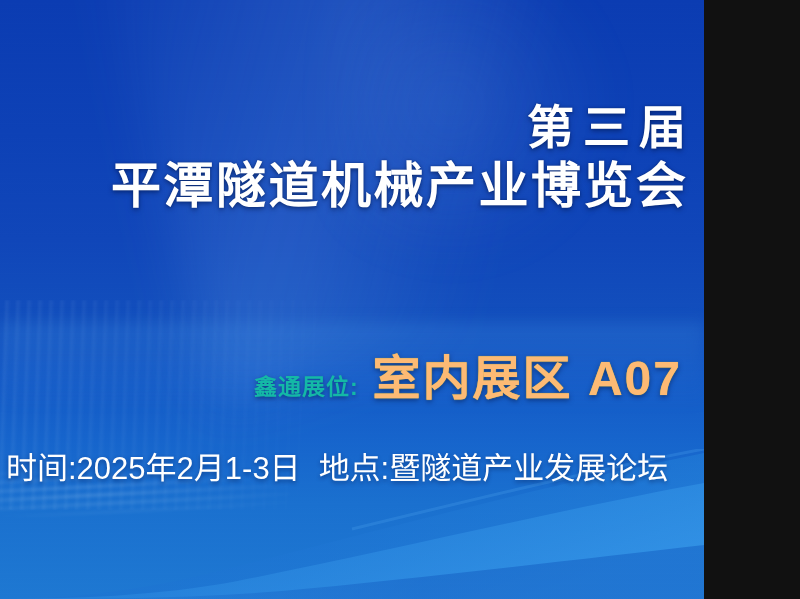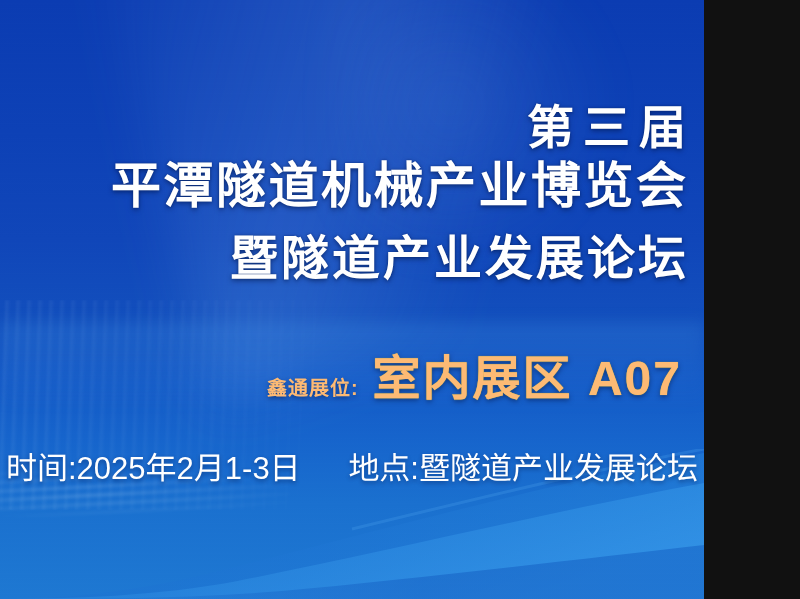--- a/index.html
+++ b/index.html
@@ -181,22 +181,22 @@
     right: 22px;
     top: 339px;
     display: flex;
     align-items: baseline;
     justify-content: flex-end;
     gap: 14px;
     white-space: nowrap;
   }
 
   .booth-label {
-    color: #fdba74;
-    font-size: 20px;
+    color: #14b8a6;
+    font-size: 23px;
     font-weight: 700;
     letter-spacing: 1px;
     text-shadow: 0 2px 4px rgba(0, 20, 70, 0.5);
   }
 
   .booth-value {
     color: #fdba74;
     font-size: 48px;
     font-weight: 700;
     letter-spacing: 2px;
@@ -206,21 +206,21 @@
   }
 
   
   .footer-info {
     position: absolute;
     left: 6px;
     right: 6px;
     top: 443px;
     display: flex;
     align-items: baseline;
-    justify-content: space-between;
+    justify-content: flex-start;
     gap: 18px;
     white-space: nowrap;
   }
 
   .footer-item {
     color: #ffffff;
     font-size: 31px;
     font-weight: 400;
     letter-spacing: 0px;
     text-shadow: 0 2px 4px rgba(0, 20, 70, 0.45);
@@ -264,21 +264,20 @@
   </div>
 
   <div class="bg-wisps"></div>
   <div class="bg-noise"></div>
 
   <div class="content">
 
     <div class="title-block">
       <div class="title-line title-edition">第三届</div>
       <div class="title-line title-main">平潭隧道机械产业博览会</div>
-      <div class="title-line title-sub">暨隧道产业发展论坛</div>
     </div>
 
     <div class="booth-row">
       <span class="booth-label">鑫通展位:</span>
       <span class="booth-value">室内展区 A07</span>
     </div>
 
     <div class="footer-info">
       <span class="footer-item">时间:2025年2月1-3日</span>
       <span class="footer-item">地点:暨隧道产业发展论坛</span>

